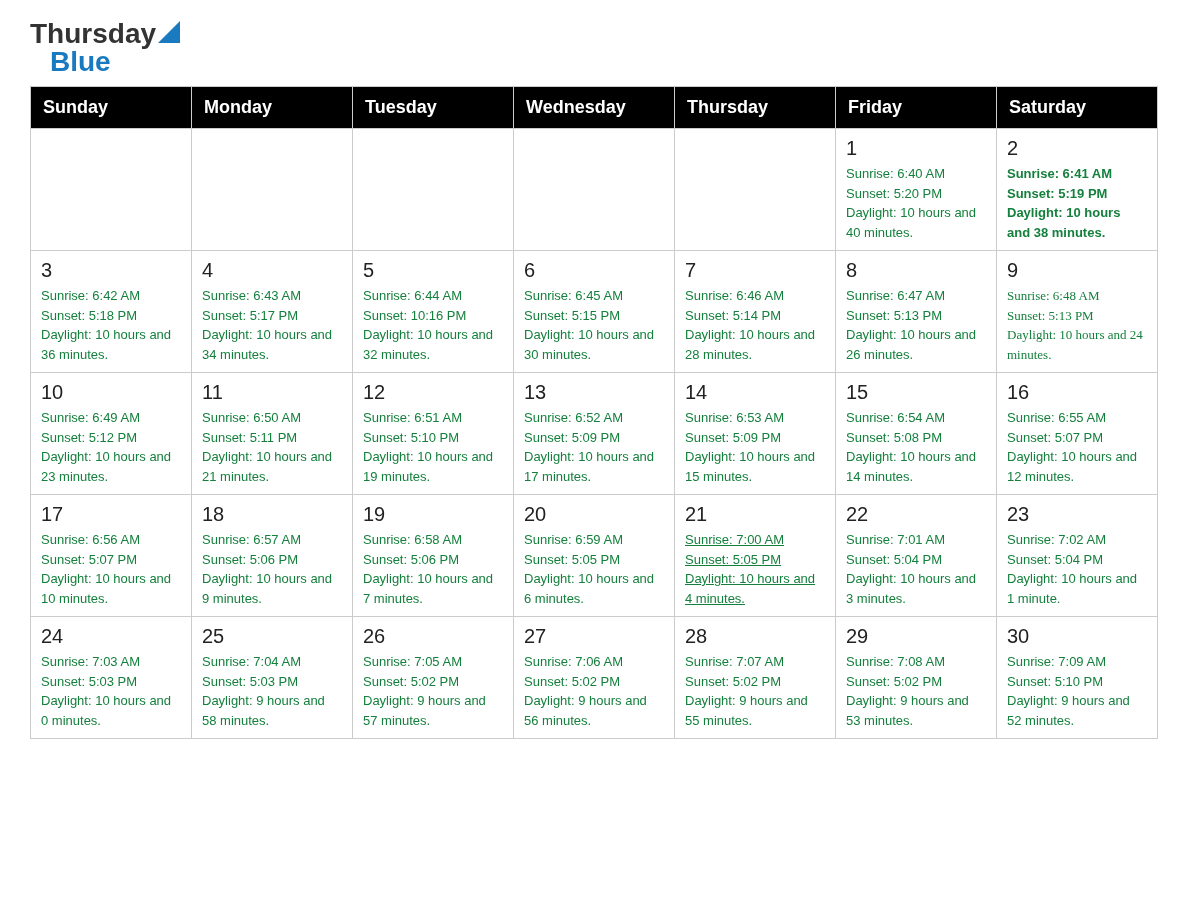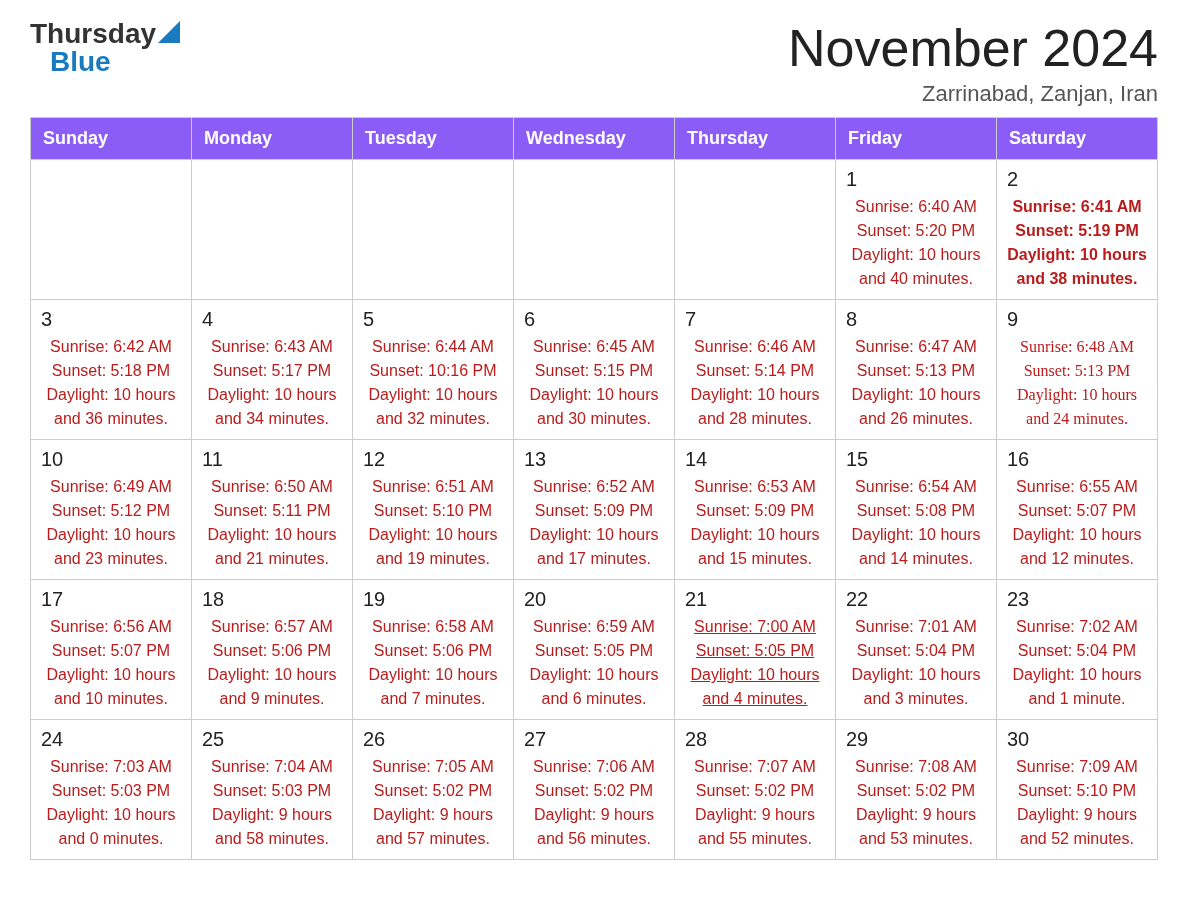--- a/index.html
+++ b/index.html
@@ -47,21 +47,21 @@
       font-size: 22px;
       color: #555;
       margin-top: 4px;
     }
     .calendar-table {
       width: 100%;
       border-collapse: collapse;
       margin-top: 10px;
     }
     .calendar-table thead tr th {
-      background-color: #8b5cf6;
+      background-color: #000000;
       color: #fff;
       font-size: 18px;
       font-weight: bold;
       padding: 10px 12px;
       text-align: left;
       border: 1px solid #ccc;
     }
     .calendar-table tbody tr td {
       vertical-align: top;
       padding: 8px 10px;
@@ -72,24 +72,23 @@
       min-height: 120px;
     }
     .day-number {
       font-size: 20px;
       font-weight: normal;
       color: #222;
       display: block;
       margin-bottom: 4px;
     }
     .day-info {
-      font-size: 16px;
-      color: #b91c1c;
+      font-size: 13px;
+      color: #15803d;
       line-height: 1.5;
-      text-align: center;
     }
     .empty-cell {
       background: #fff;
     }
     .row-separator td {
       border-top: 2px solid #7ab3d4;
     }
   </style>
 </head>
 <body>
@@ -97,24 +96,20 @@
 <div class="header">
   <div class="logo">
     <div style="display:flex;align-items:center;">
       <span class="logo-general">Thursday</span>
       <svg width="22" height="22" viewBox="0 0 22 22" style="margin-left:2px;margin-top:-4px;">
         <polygon points="0,22 22,22 22,0" fill="#1a7abf"></polygon>
       </svg>
     </div>
     <span class="logo-blue">Blue</span>
   </div>
-  <div class="title-section">
-    <div class="month-title">November 2024</div>
-    <div class="location-title">Zarrinabad, Zanjan, Iran</div>
-  </div>
 </div>
 
 <table class="calendar-table">
   <thead>
     <tr>
     <th>Sunday</th>
         <th>Monday</th>
         <th>Tuesday</th>
         <th>Wednesday</th>
         <th>Thursday</th>

